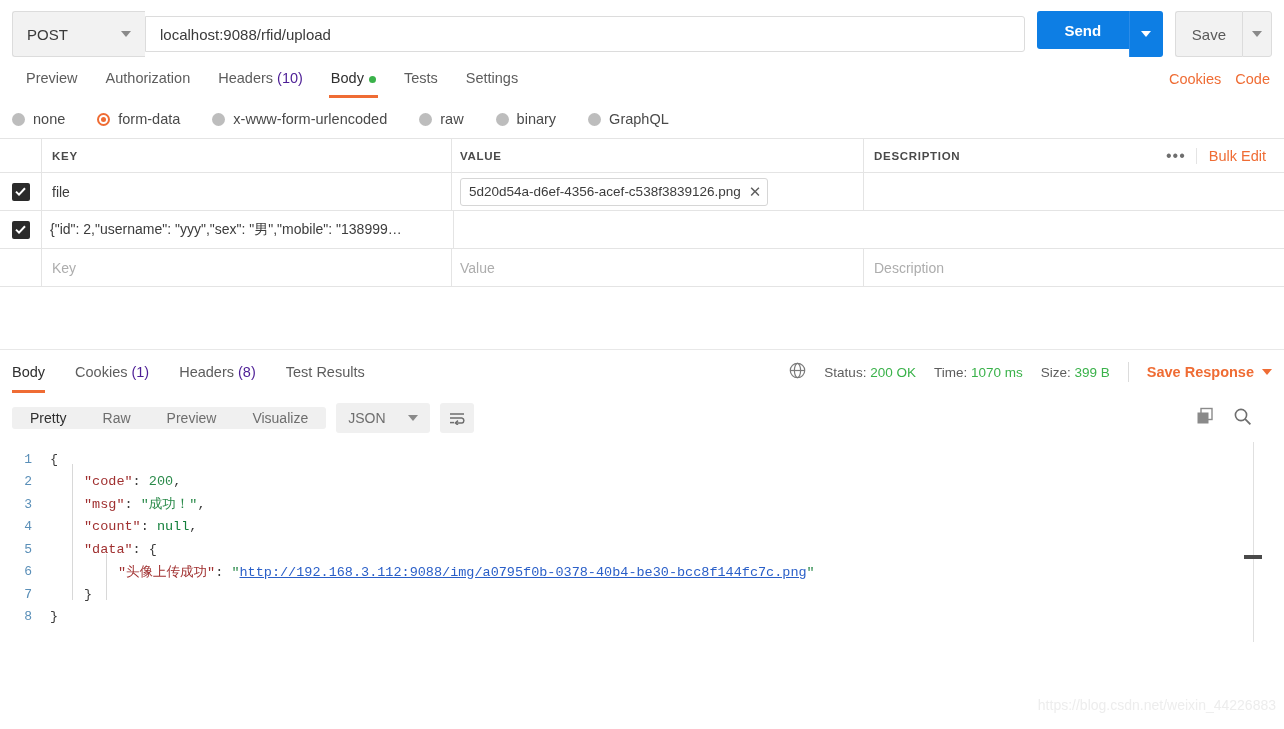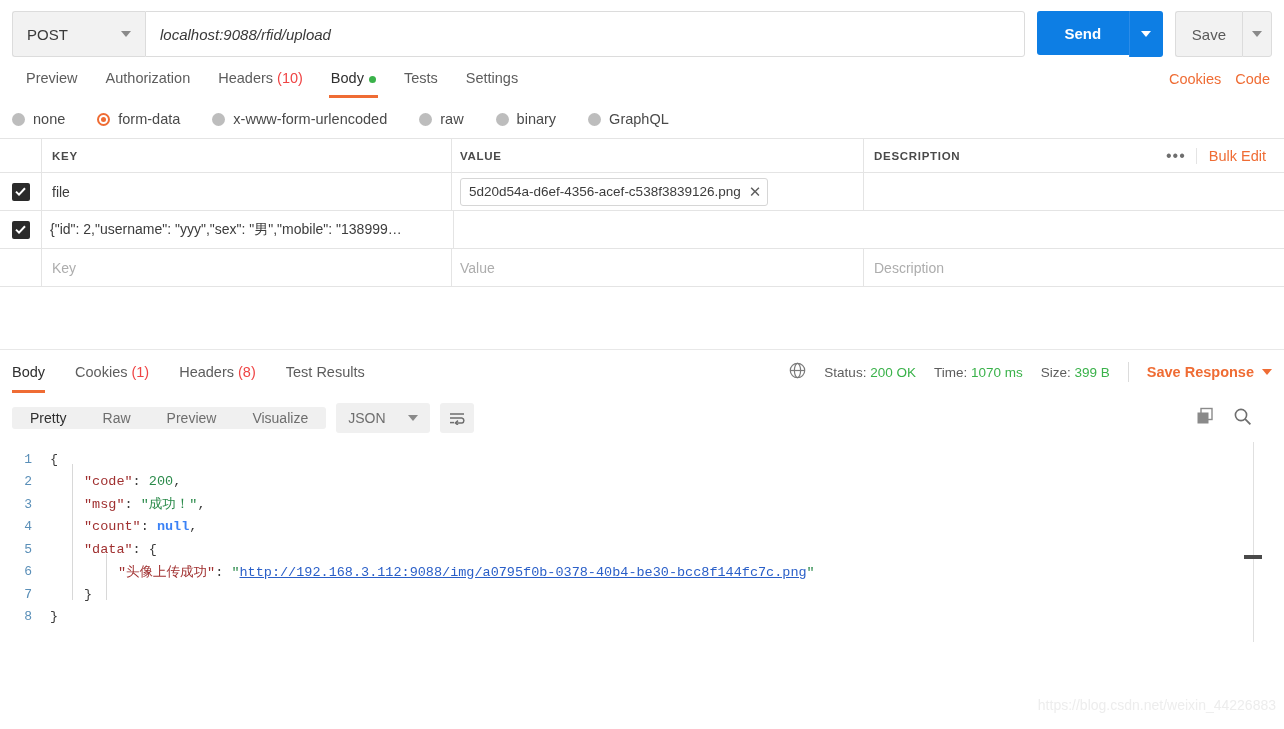--- a/index.html
+++ b/index.html
@@ -30,31 +30,31 @@
     cursor: pointer;
   }
   .method-box .m-label { flex: 1; }
   .caret {
     width: 0; height: 0;
     border-left: 5px solid transparent;
     border-right: 5px solid transparent;
     border-top: 6px solid #8a8a8a;
   }
   .url-box {
-    flex: 1; height: 46px;
+    flex: 1; height: 36px;
     background: #fff;
     border: 1px solid #dcdcdc;
     border-radius: 0 3px 3px 0;
     display: flex; align-items: center;
     padding: 16px 14px;
-    font-size: 15px; color: #3a3a3a; font-style: italic;
+    font-size: 15px; color: #3a3a3a;
   }
   .send-group { display: flex; margin-left: 12px; }
   .send-btn {
-    height: 44px; min-width: 92px;
+    height: 38px; min-width: 92px;
     background: #0d7ee4; color: #fff;
     border: none; border-radius: 3px 0 0 3px;
     font-size: 15px; font-weight: bold;
     font-family: "Liberation Sans", sans-serif;
     cursor: pointer;
     display: flex; align-items: center; justify-content: center;
     padding: 0 20px;
   }
   .send-caret-btn {
     height: 46px; width: 34px;
@@ -96,21 +96,21 @@
     padding: 10px 14px 12px 14px;
     font-size: 14.5px; color: #5d5d5d;
     cursor: pointer; white-space: nowrap;
   }
   .req-tab.active { color: #2f2f2f; }
   .req-tab.active::after {
     content: ""; position: absolute;
     left: 12px; right: 12px; bottom: 0;
     height: 3px; background: #ef6c34;
   }
-  .cnt-green { color: #ef4444; margin-top: 12px; }
+  .cnt-green { color: #4c1d95; margin-top: 12px; }
   .dot-green {
     display: inline-block; width: 7px; height: 7px;
     border-radius: 50%; background: #3ab24a;
     margin-left: 5px; vertical-align: middle;
   }
   .tabs-right {
     margin-left: auto; display: flex; gap: 14px;
     padding-top: 11px; padding-right: 2px;
   }
   .link-orange {
@@ -280,21 +280,21 @@
   .lnum {
     width: 46px; text-align: right; padding-right: 14px;
     color: #5a8fb8; font-size: 13px;
     font-family: "Liberation Mono", monospace;
     flex-shrink: 0; user-select: none;
   }
   .ctext { white-space: pre; }
   .k { color: #a03030; }
   .s { color: #2a8a4a; }
   .n { color: #2a8a4a; }
-  .nul { color: #3b82f6; font-weight: bold; }
+  .nul { color: #15803d; font-weight: normal; }
   .p { color: #3c3c3c; }
   .lnk {
     color: #2a5fc8; text-decoration: underline;
     cursor: pointer;
   }
   .guide {
     position: absolute; width: 1px; background: #d8d8d8;
   }
   .scroll-line {
     position: absolute; right: 30px; top: 0;

